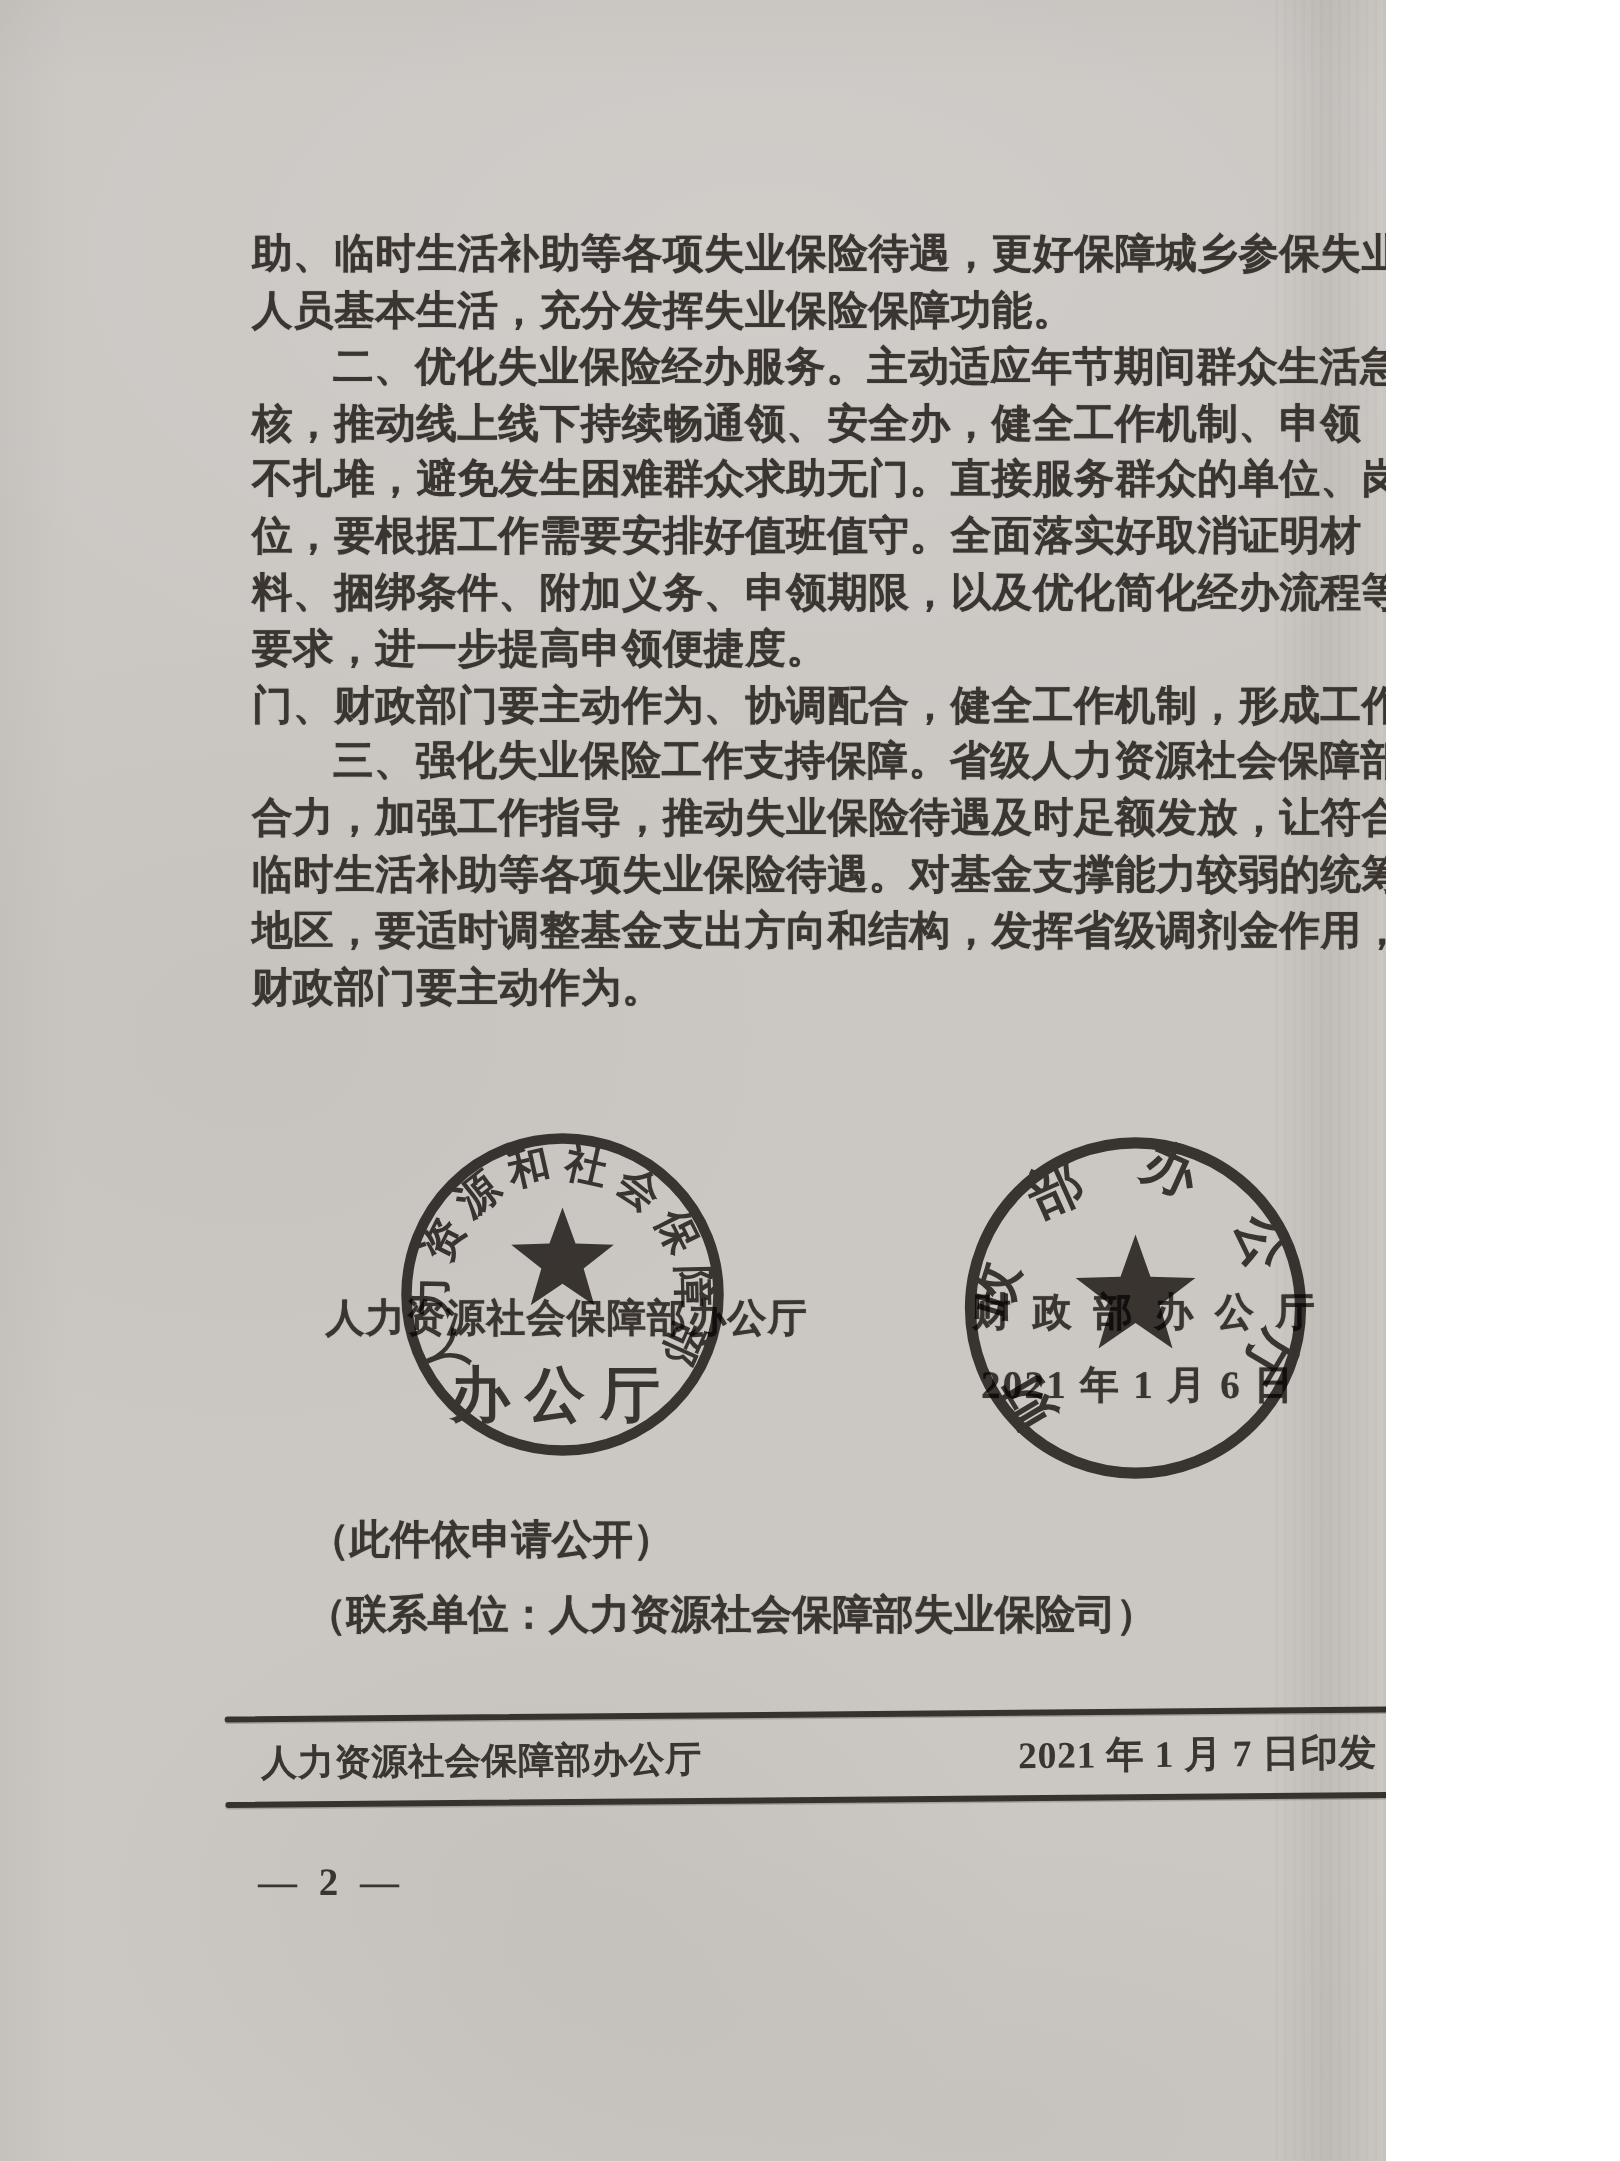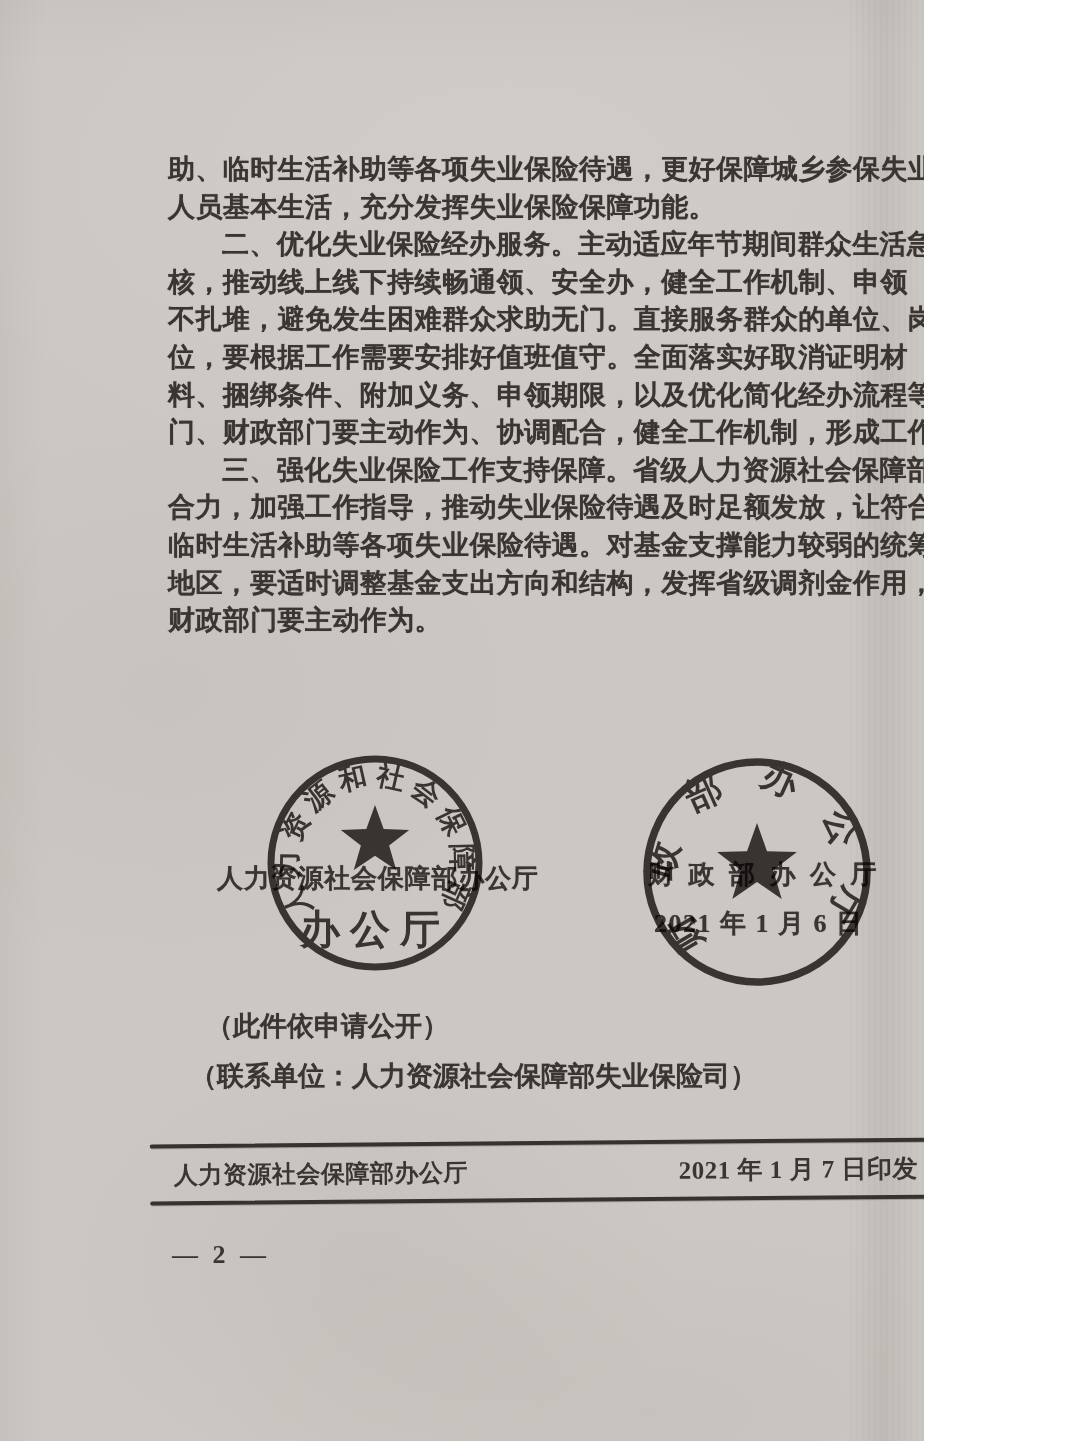--- a/index.html
+++ b/index.html
@@ -81,20 +81,21 @@
   <div class="right-band"></div>
 
   <div class="body-text">
     <div class="bl">助、临时生活补助等各项失业保险待遇，更好保障城乡参保失业</div>
     <div class="bl">人员基本生活，充分发挥失业保险保障功能。</div>
     <div class="bl ind">二、优化失业保险经办服务。主动适应年节期间群众生活急</div>
     <div class="bl">核，推动线上线下持续畅通领、安全办，健全工作机制、申领</div>
     <div class="bl">不扎堆，避免发生困难群众求助无门。直接服务群众的单位、岗</div>
     <div class="bl">位，要根据工作需要安排好值班值守。全面落实好取消证明材</div>
     <div class="bl">料、捆绑条件、附加义务、申领期限，以及优化简化经办流程等</div>
+    <div class="bl">要求，进一步提高申领便捷度。</div>
     <div class="bl">门、财政部门要主动作为、协调配合，健全工作机制，形成工作</div>
     <div class="bl ind">三、强化失业保险工作支持保障。省级人力资源社会保障部</div>
     <div class="bl">合力，加强工作指导，推动失业保险待遇及时足额发放，让符合</div>
     <div class="bl">临时生活补助等各项失业保险待遇。对基金支撑能力较弱的统筹</div>
     <div class="bl">地区，要适时调整基金支出方向和结构，发挥省级调剂金作用，</div>
     <div class="bl">财政部门要主动作为。</div>
   </div>
 
   <div class="typed" style="left:217px;top:861px;letter-spacing:0.8px;">人力资源社会保障部办公厅</div>
   <div class="typed" style="left:648px;top:857px;letter-spacing:4px;">财 政 部 办 公 厅</div>
@@ -117,21 +118,21 @@
       <path id="rsArc" d="M 57.8 172 A 82 82 0 1 1 192.2 172" fill="none"></path>
     </defs>
     <circle cx="125" cy="125" r="110" fill="none" stroke="#2d2824" stroke-width="7.5"></circle>
     <text font-size="36" letter-spacing="33" fill="#2d2824">
       <textPath href="#rsArc" startOffset="50%" text-anchor="middle">财政部办公厅</textPath>
     </text>
     <polygon fill="#2d2824" points="125,76 135,104.2 164.9,105 141.2,123.2 149.7,152 125,135 100.3,152 108.8,123.2 85.1,105 115,104.2"></polygon>
   </svg>
 
   <div class="note" style="left:206px;top:1008px;">（此件依申请公开）</div>
-  <div class="note" style="left:190px;top:1058px;">（联系单位：人力资源社会保障部失业保险司）</div>
+  <div class="note" style="left:204px;top:1058px;">（联系单位：人力资源社会保障部失业保险司）</div>
 
   <div class="footer">
     <div class="rule"></div>
     <div class="footer-row">
       <span class="footer-issuer">人力资源社会保障部办公厅</span>
       <span class="footer-date">2021 年 1 月 7 日印发</span>
     </div>
     <div class="rule"></div>
   </div>
 

